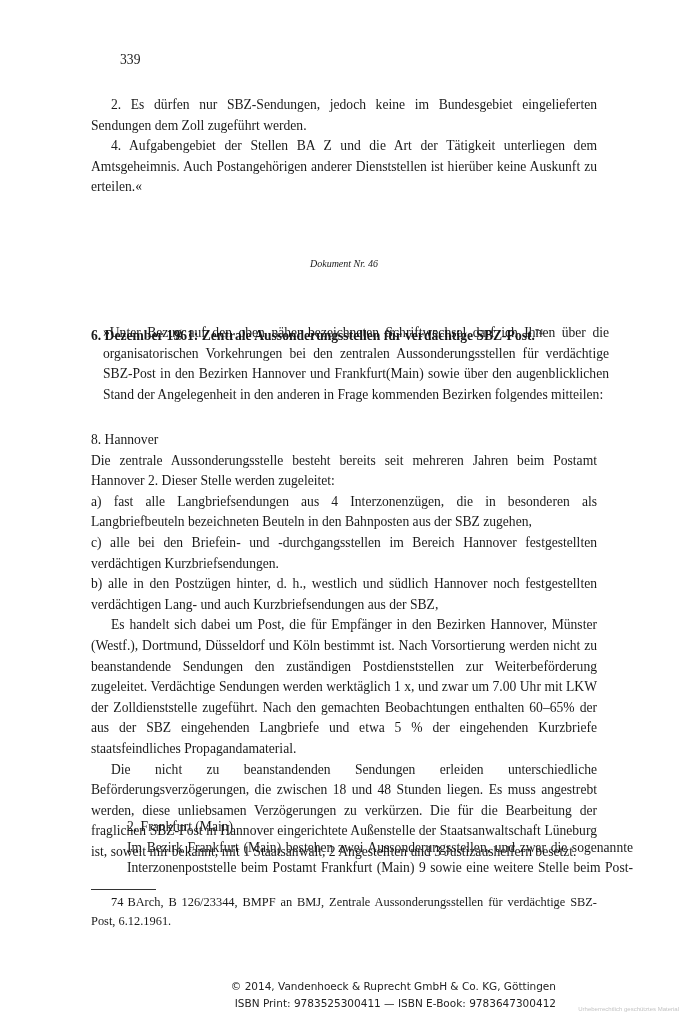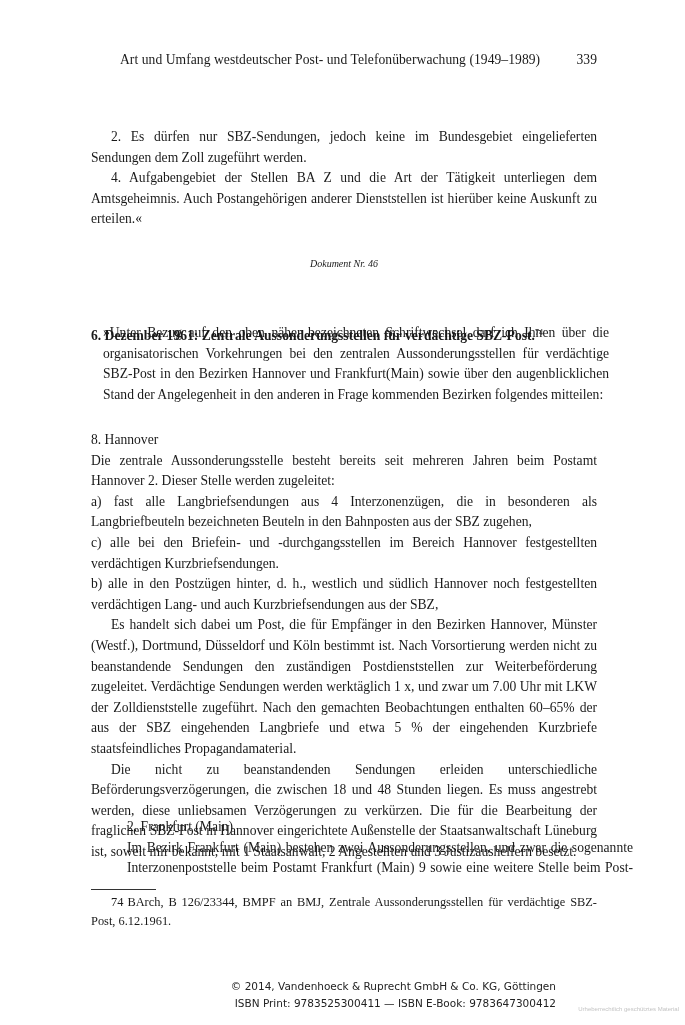--- a/index.html
+++ b/index.html
@@ -4,21 +4,21 @@
 <style>
   html, body { margin: 0; padding: 0; background: #ffffff; }
   body { width: 685px; height: 1025px; position: relative; overflow: hidden;
          font-family: "Liberation Serif", "DejaVu Serif", serif; color: #1a1a1a; }
   .page { position: absolute; left: 91px; top: 0; width: 506px; }
   .running-head { position: absolute; top: 52px; left: 29px; width: 477px;
                   font-size: 13.6px; display: flex; justify-content: space-between; letter-spacing: 0.05px; }
   .body-text { font-size: 13.6px; line-height: 20.6px; text-align: justify; hyphens: manual; }
   .p { margin: 0; }
   .indent { text-indent: 20px; }
-  .block1 { position: absolute; top: 95px; left: 0; width: 506px; margin-top: 32px; }
+  .block1 { position: absolute; top: 95px; left: 0; width: 506px; }
   .doc-title { position: absolute; top: 258px; left: 0; width: 506px; text-align: center;
                font-style: italic; font-size: 10px; }
   .doc-heading { position: absolute; top: 290px; left: 0; width: 506px; font-weight: bold; font-size: 13.6px; margin-top: 38px; }
   .doc-heading sup { font-weight: normal; font-size: 8px; vertical-align: 5px; }
   .block2 { position: absolute; top: 323px; left: 12px; width: 506px; }
   .block3 { position: absolute; top: 430px; left: 0; width: 506px; }
   .block4 { position: absolute; top: 817px; left: 0; width: 506px; margin-left: 36px; }
   .fn-rule { position: absolute; top: 889px; left: 0; width: 65px; height: 0; border-top: 1px solid #333; }
   .footnote { position: absolute; top: 893px; left: 0; width: 506px; font-size: 12.4px; line-height: 19px; text-align: justify; }
   .footnote .fn-num { display: inline-block; margin-left: 20px; margin-right: 4px; }
@@ -27,21 +27,20 @@
   .watermark { position: absolute; top: 1006px; right: 6px; font-family: "Liberation Sans", sans-serif;
                font-size: 6px; color: #c4c4c4; }
   .last-line { text-align-last: justify; }
 </style>
 </head>
 <body>
 
 <div class="page">
 
   <div class="running-head">
-    <span>Art und Umfang westdeutscher Post- und Telefonüberwachung (1949–1989)</span>
     <span>339</span>
   </div>
 
   <div class="block1 body-text">
     <p class="p indent">2. Es dürfen nur SBZ-Sendungen, jedoch keine im Bundesgebiet eingelieferten Sendungen dem Zoll zugeführt werden.</p>
     <p class="p indent">4. Aufgabengebiet der Stellen BA Z und die Art der Tätigkeit unterliegen dem Amtsgeheimnis. Auch Postangehörigen anderer Dienststellen ist hierüber keine Auskunft zu erteilen.«</p>
   </div>
 
   <div class="doc-title">Dokument Nr. 46</div>
 

